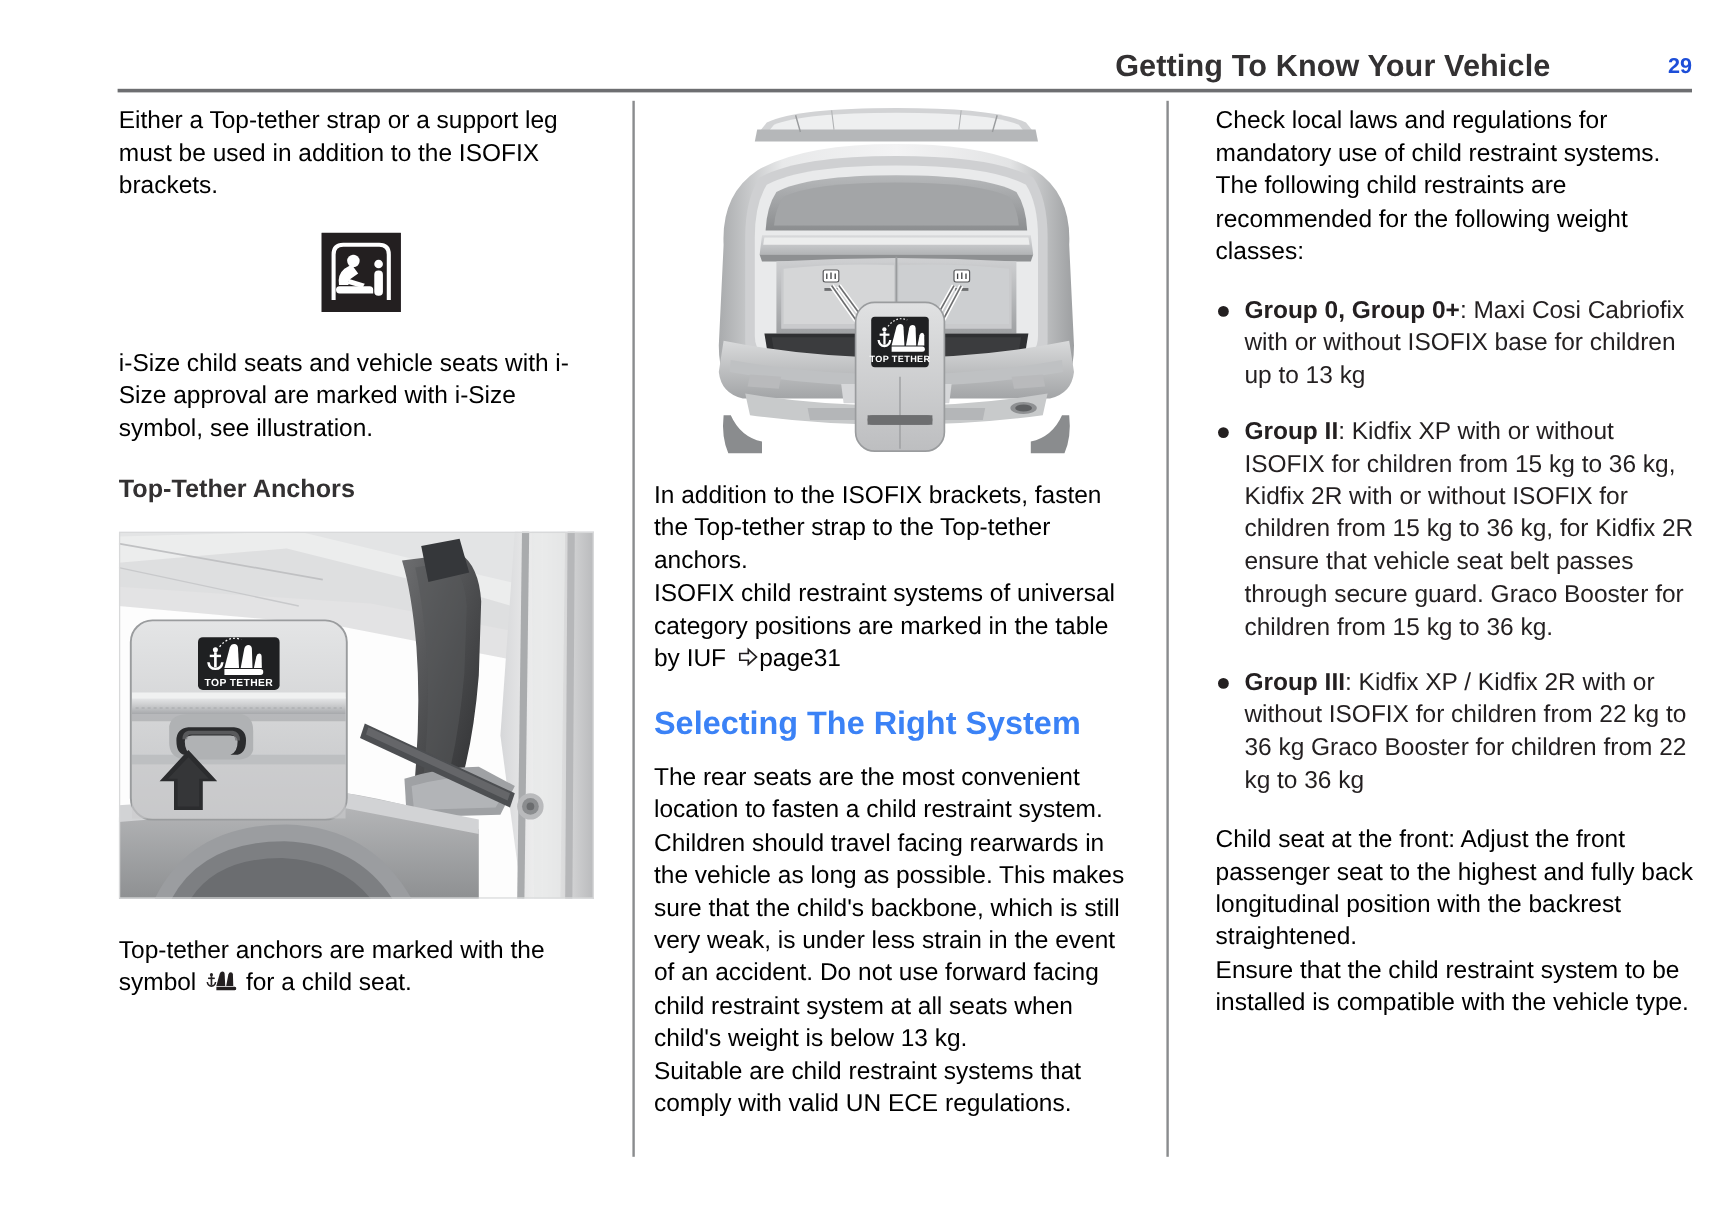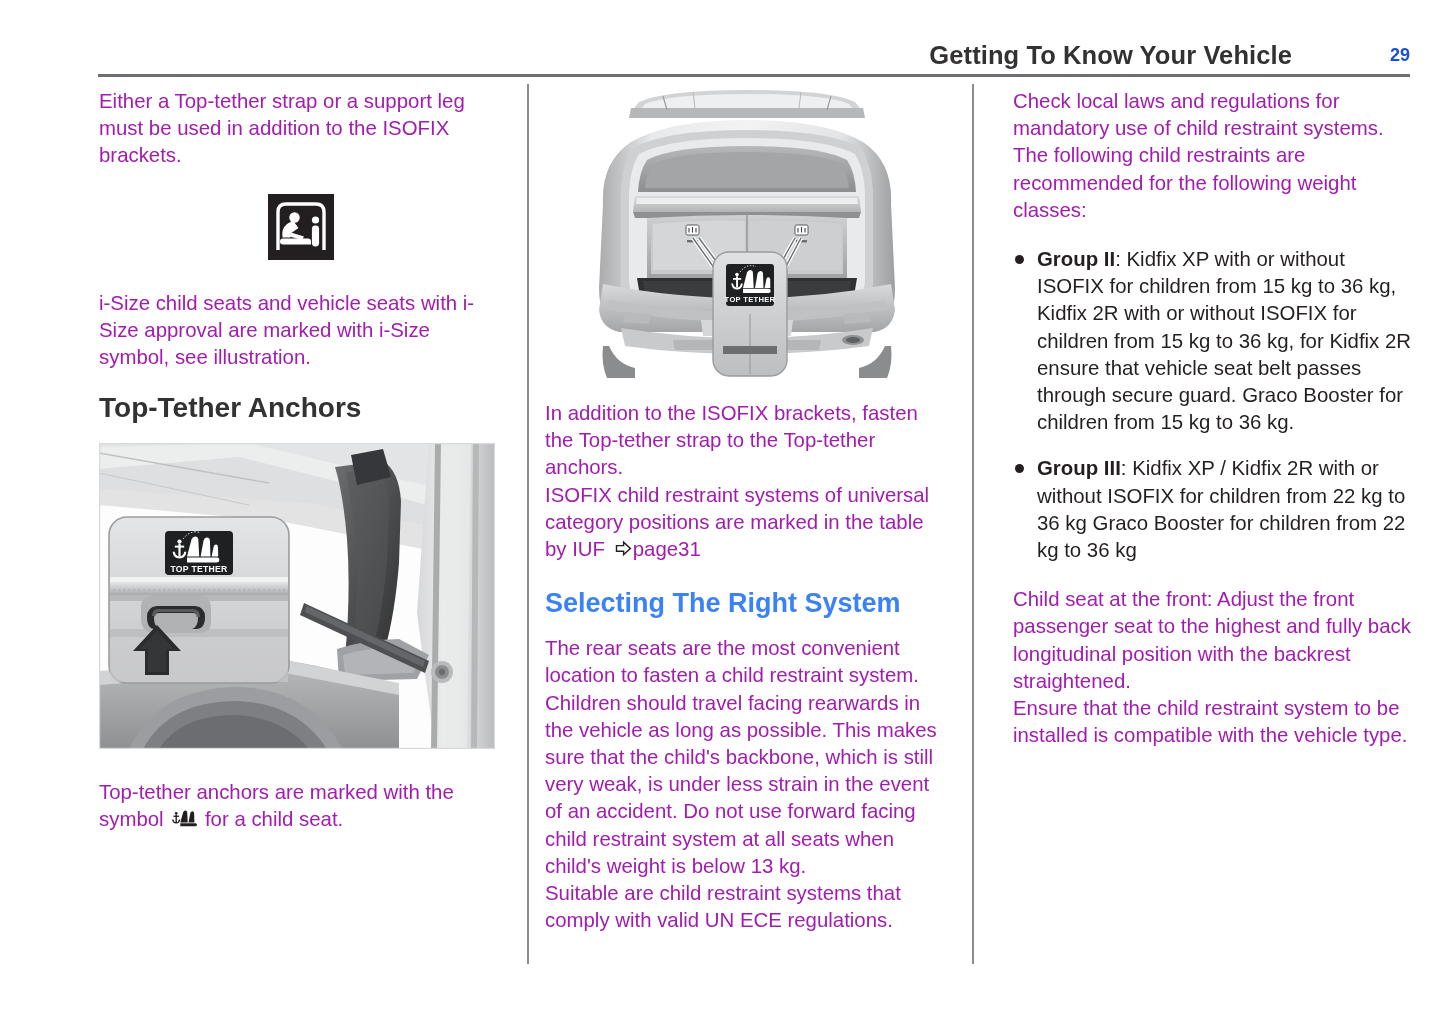--- a/index.html
+++ b/index.html
@@ -75,29 +75,29 @@
     background: #8a8c8e;
   }
   .divider-1 { left: 527px; }
   .divider-2 { left: 972px; }
 
   
   p.body {
     margin: 0 0 0 0;
     font-size: 20.4px;
     line-height: 27.2px;
-    color: #a21caf;
+    color: #000000;
   }
   .gap-s { height: 14px; }
   .gap-m { height: 22px; }
   .gap-l { height: 30px; }
 
   h2.section {
     margin: 0;
-    font-size: 28px;
+    font-size: 21px;
     font-weight: bold;
     line-height: 30px;
     color: #333132;
   }
   h2.section-big {
     margin: 0;
     font-size: 27px;
     font-weight: bold;
     line-height: 36px;
     color: #3b82f6;
@@ -506,20 +506,24 @@
 
   <div class="col col-right">
 
     <p class="body">Check local laws and regulations for mandatory use of child restraint systems. The following child restraints are recommended for the following weight classes:</p>
 
     <div class="gap-m"></div>
 
     <ul class="bullets">
       <li>
         <span class="bullet-dot"></span>
+        <span class="b-label">Group 0, Group 0+</span><span>: Maxi Cosi Cabriofix with or without ISOFIX base for children up to 13 kg</span>
+      </li>
+      <li>
+        <span class="bullet-dot"></span>
         <span class="b-label">Group II</span><span>: Kidfix XP with or without ISOFIX for children from 15 kg to 36 kg, Kidfix 2R with or without ISOFIX for children from 15 kg to 36 kg, for Kidfix 2R ensure that vehicle seat belt passes through secure guard. Graco Booster for children from 15 kg to 36 kg.</span>
       </li>
       <li>
         <span class="bullet-dot"></span>
         <span class="b-label">Group III</span><span>: Kidfix XP / Kidfix 2R with or without ISOFIX for children from 22 kg to 36 kg Graco Booster for children from 22 kg to 36 kg</span>
       </li>
     </ul>
 
     <div class="gap-m"></div>
 

